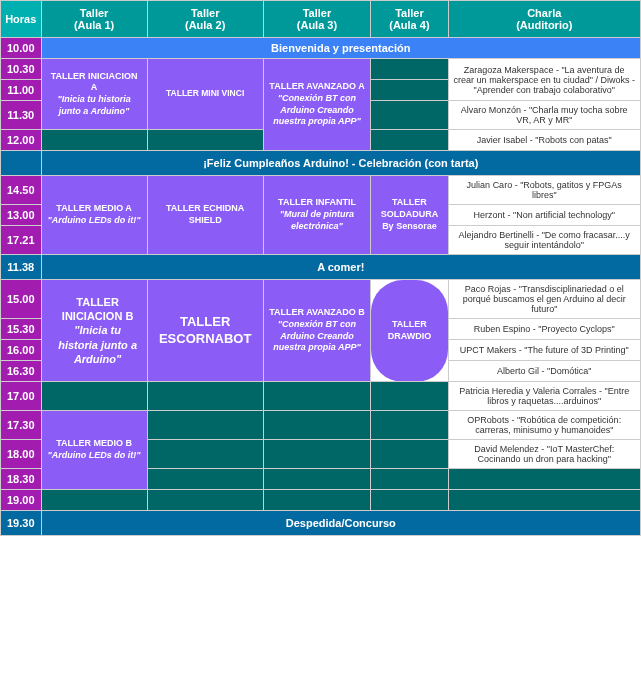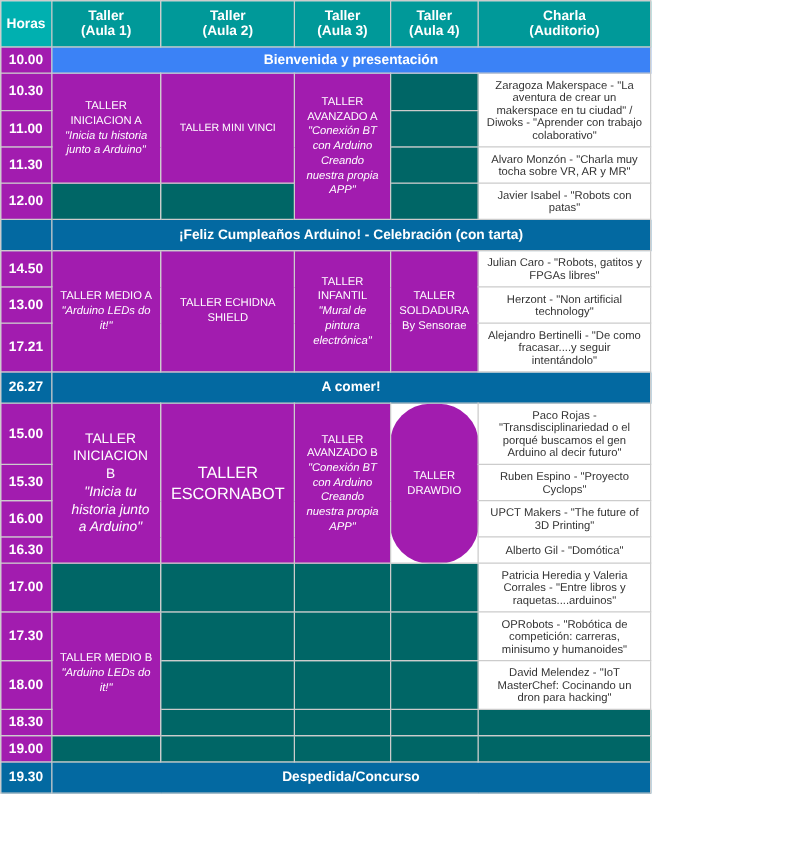--- a/index.html
+++ b/index.html
@@ -2,21 +2,21 @@
 <html><head>
   <meta charset="utf-8">
   <style>
     * { box-sizing: border-box; margin: 0; padding: 0; }
     body {
       font-family: Arial, sans-serif;
       background: #fff;
       width: 641px;
     }
     .schedule-table {
-      width: 521px;
+      width: 641px;
       border-collapse: collapse;
       font-size: 10px;
     }
     .schedule-table th, .schedule-table td {
       border: 1px solid #ccc;
       padding: 4px 5px;
       vertical-align: middle;
       text-align: center;
     }
     
@@ -33,23 +33,23 @@
     
     .time-cell {
       background-color: #a21caf;
       color: #fff;
       font-weight: bold;
       font-size: 11px;
       white-space: nowrap;
     }
     
     .taller-cell {
-      background-color: #a21caf;
-      color: #fff;
-      font-weight: normal;
+      background-color: #8b5cf6;
+      color: #fff;
+      font-weight: bold;
       font-size: 9px;
       line-height: 1.3;
     }
     .taller-cell.mini {
       font-size: 8.5px;
     }
     
     .charla-cell {
       background-color: #fff;
       color: #333;
@@ -139,21 +139,21 @@
       <td class="time-cell">13.00</td>
       <td class="charla-cell" style="font-size:9px;">Herzont - "Non artificial technology"</td>
     </tr>
 
     <tr>
       <td class="time-cell">17.21</td>
       <td class="charla-cell" style="font-size:9px;">Alejandro Bertinelli - "De como fracasar....y seguir intentándolo"</td>
     </tr>
 
     <tr class="banner-row">
-      <td class="time-cell">26.27</td>
+      <td class="time-cell">11.38</td>
       <td colspan="5">A comer!</td>
     </tr>
 
     <tr>
       <td class="time-cell">15.00</td>
       <td class="taller-cell" rowspan="4" style="font-size:11px;padding-left:12px;">TALLER INICIACION B<br><em>"Inicia tu historia junto a Arduino"</em></td>
       <td class="taller-cell" rowspan="4" style="font-size:13px;">TALLER ESCORNABOT</td>
       <td class="taller-cell" rowspan="4" style="font-size:9px;">TALLER AVANZADO B<br><em>"Conexión BT con Arduino Creando nuestra propia APP"</em></td>
       <td class="taller-cell" rowspan="4" style="font-size:9px;border-radius:32px;">TALLER DRAWDIO</td>
       <td class="charla-cell" style="font-size:9px;">Paco Rojas - "Transdisciplinariedad o el porqué buscamos el gen Arduino al decir futuro"</td>

